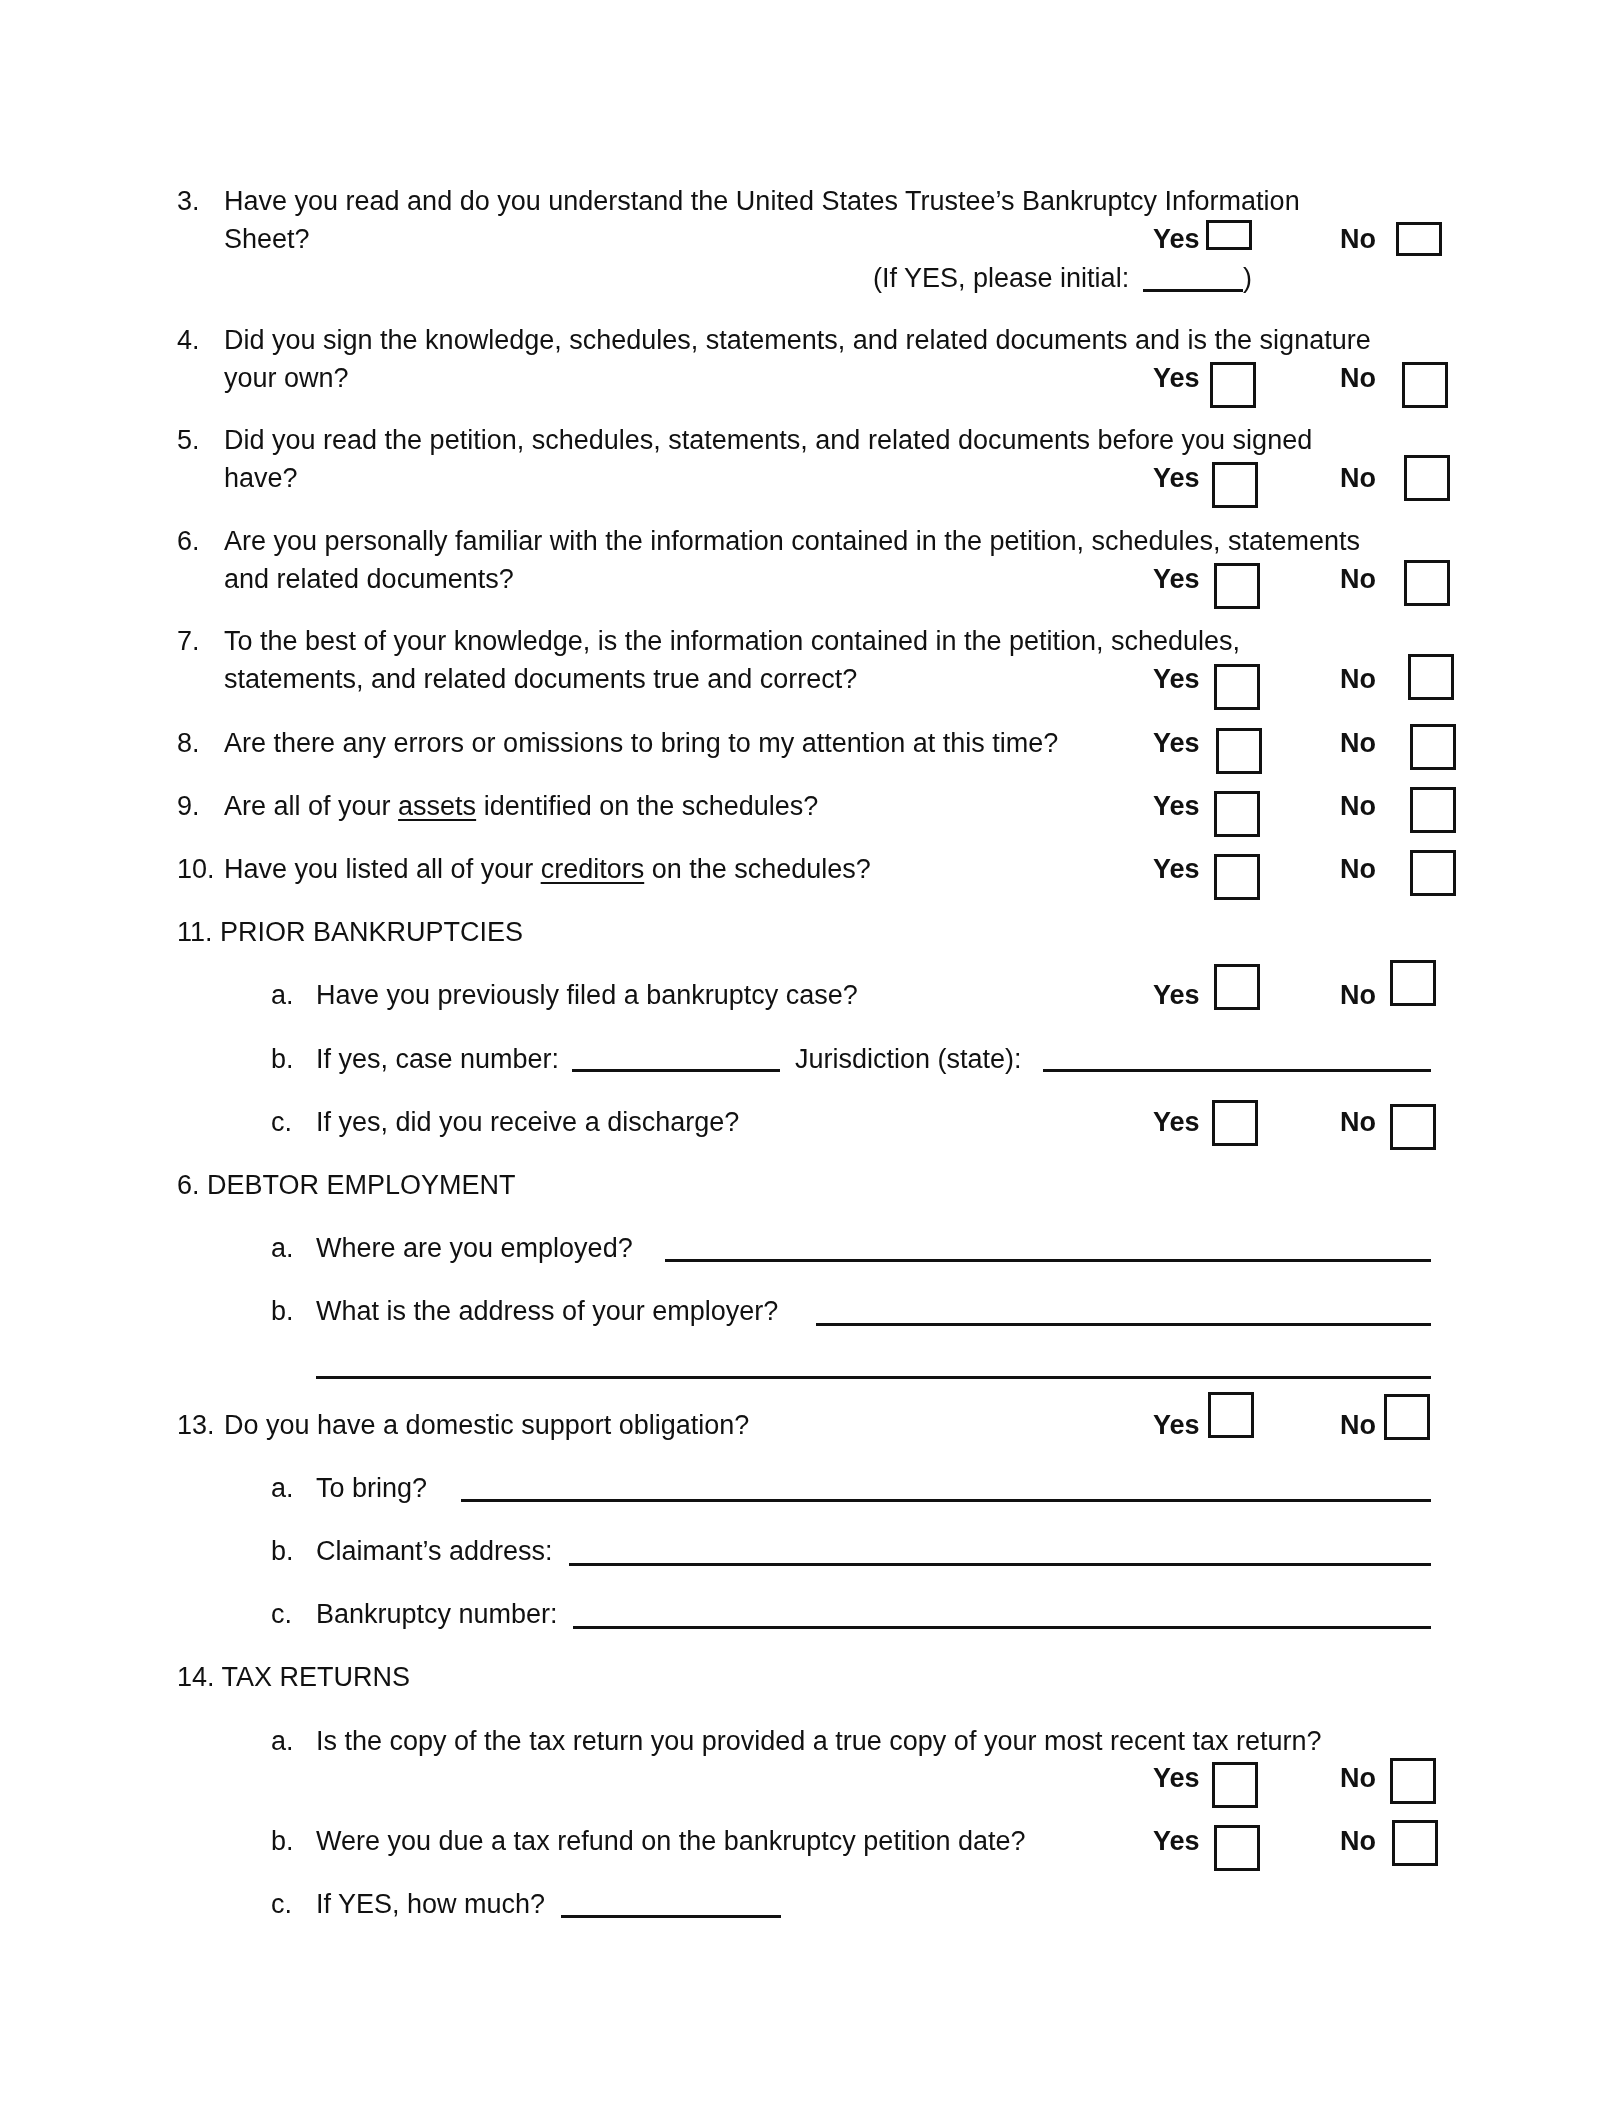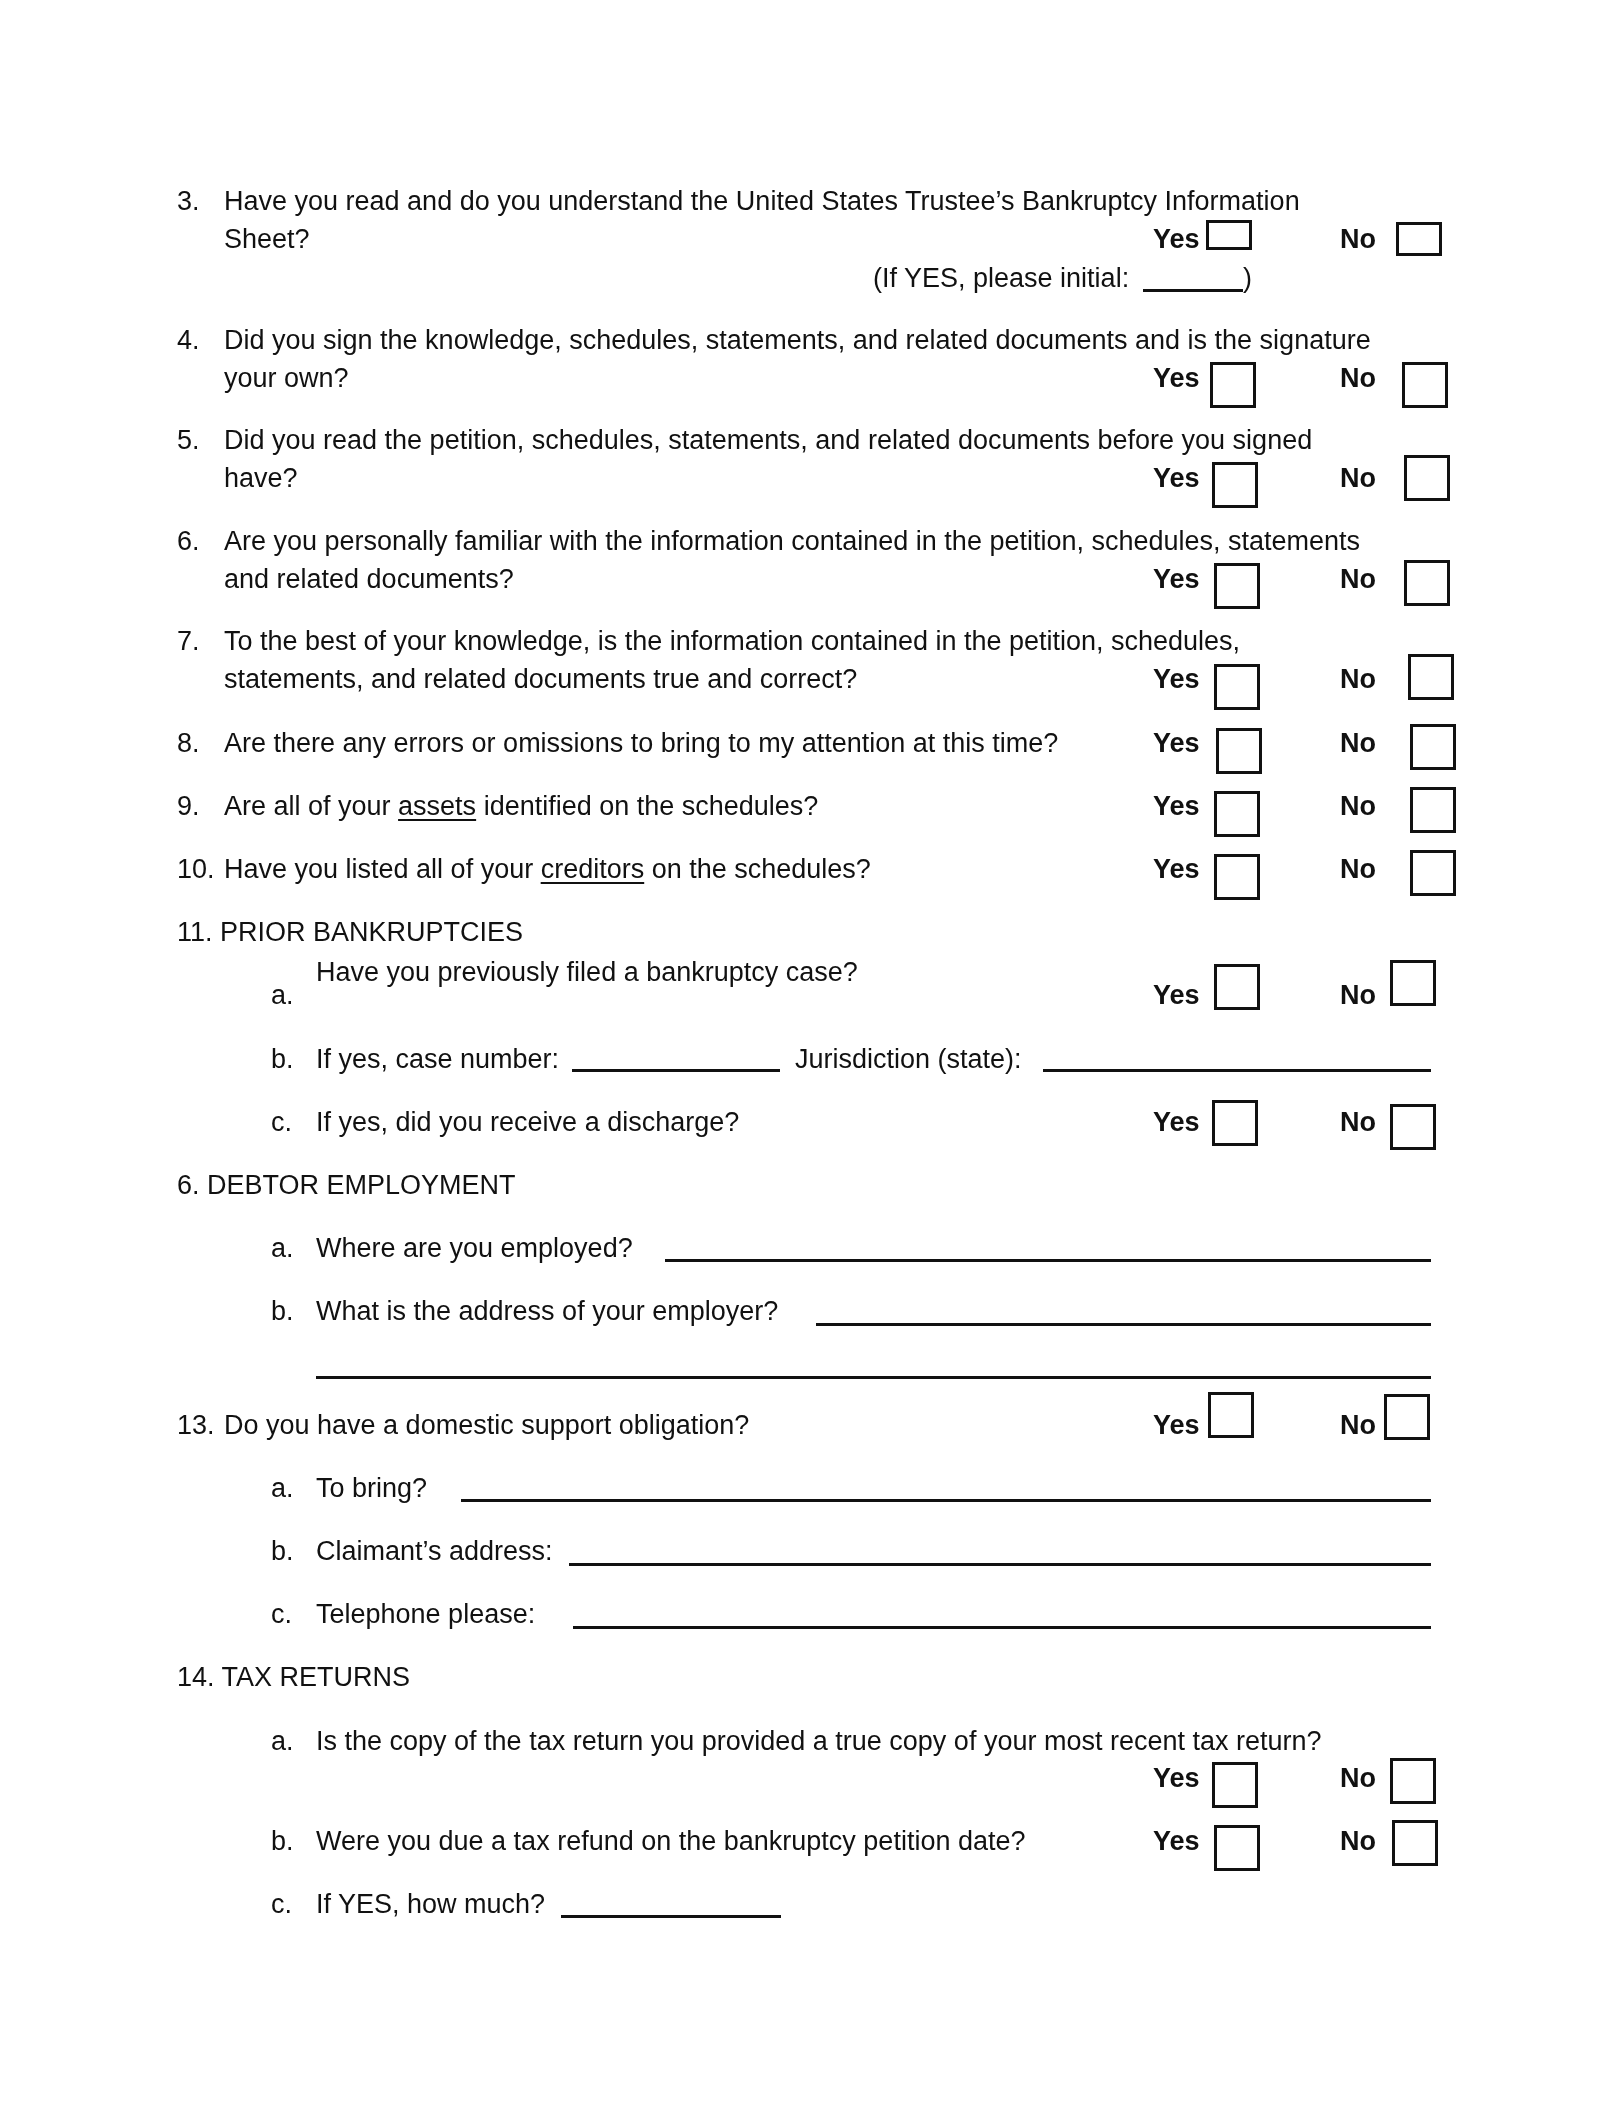--- a/index.html
+++ b/index.html
@@ -73,21 +73,21 @@
 
 <div class="t" style="left:177px;top:853px">10.</div>
 <div class="t" style="left:224px;top:853px"><span>Have you listed all of your </span><span class="u">creditors</span><span> on the schedules?</span></div>
 <div class="t b" style="left:1153px;top:853px">Yes</div>
 <div class="box" style="left:1214px;top:854px"></div>
 <div class="t b" style="left:1340px;top:853px">No</div>
 <div class="box" style="left:1410px;top:850px"></div>
 
 <div class="t" style="left:177px;top:916px">11. PRIOR BANKRUPTCIES</div>
 <div class="t" style="left:271px;top:979px">a.</div>
-<div class="t" style="left:316px;top:956px">Have you previously filed a bankruptcy case?</div>
+<div class="t" style="left:316px;top:979px">Have you previously filed a bankruptcy case?</div>
 <div class="t b" style="left:1153px;top:979px">Yes</div>
 <div class="box" style="left:1214px;top:964px"></div>
 <div class="t b" style="left:1340px;top:979px">No</div>
 <div class="box" style="left:1390px;top:960px"></div>
 
 <div class="t" style="left:271px;top:1043px">b.</div>
 <div class="t" style="left:316px;top:1043px">If yes, case number:</div>
 <div class="line" style="left:572px;top:1069px;width:208px"></div>
 <div class="t" style="left:795px;top:1043px">Jurisdiction (state):</div>
 <div class="line" style="left:1043px;top:1069px;width:388px"></div>
@@ -118,21 +118,21 @@
 
 <div class="t" style="left:271px;top:1472px">a.</div>
 <div class="t" style="left:316px;top:1472px">To bring?</div>
 <div class="line" style="left:461px;top:1499px;width:970px"></div>
 
 <div class="t" style="left:271px;top:1535px">b.</div>
 <div class="t" style="left:316px;top:1535px">Claimant’s address:</div>
 <div class="line" style="left:569px;top:1563px;width:862px"></div>
 
 <div class="t" style="left:271px;top:1598px">c.</div>
-<div class="t" style="left:316px;top:1598px">Telephone please:</div>
+<div class="t" style="left:316px;top:1598px">Bankruptcy number:</div>
 <div class="line" style="left:573px;top:1626px;width:858px"></div>
 
 <div class="t" style="left:177px;top:1661px">14. TAX RETURNS</div>
 <div class="t" style="left:271px;top:1725px">a.</div>
 <div class="t" style="left:316px;top:1725px">Is the copy of the tax return you provided a true copy of your most recent tax return?</div>
 <div class="t b" style="left:1153px;top:1762px">Yes</div>
 <div class="box" style="left:1212px;top:1762px"></div>
 <div class="t b" style="left:1340px;top:1762px">No</div>
 <div class="box" style="left:1390px;top:1758px"></div>
 

